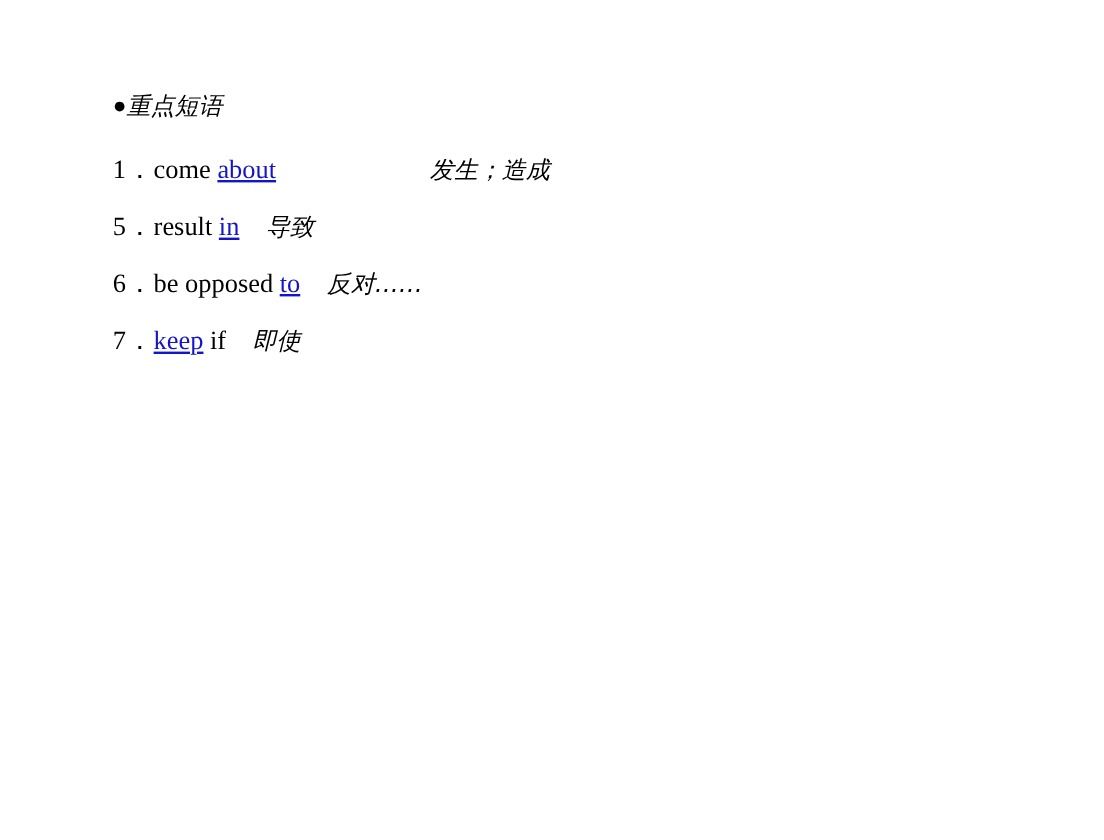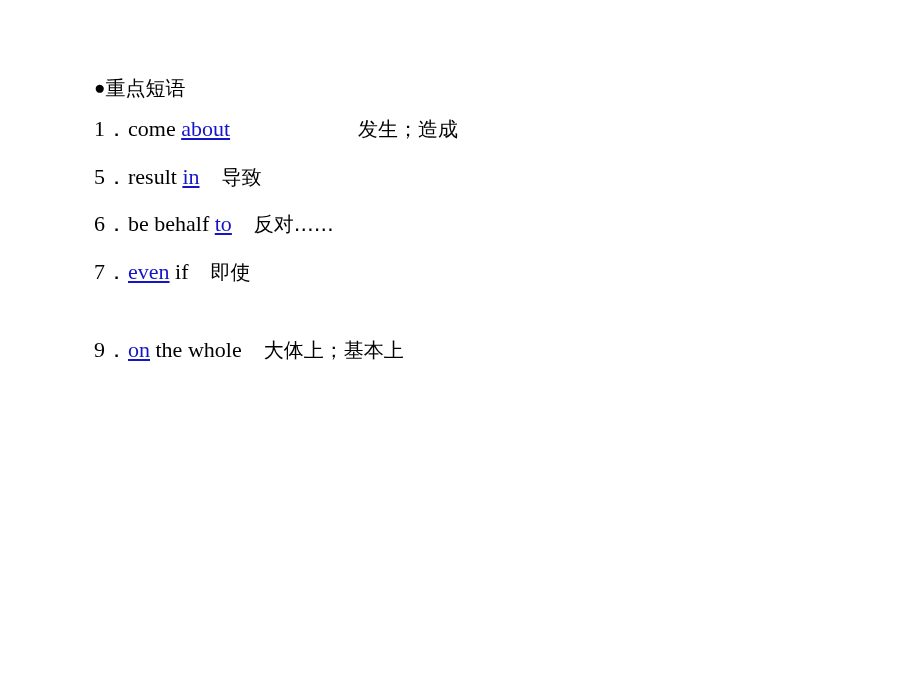--- a/index.html
+++ b/index.html
@@ -34,40 +34,41 @@
   }
   .list {
     position: absolute;
     left: 94px;
     top: 114px;
     width: 780px;
   }
   .item {
     height: 47.5px;
     font-size: 22px;
-    line-height: 29px;
+    line-height: 53px;
     white-space: nowrap;
   }
   .item.spaced {
     margin-top: 31px;
   }
   .num {
     letter-spacing: 0.5px;
   }
   .eng {
     font-family: "Liberation Serif", serif;
   }
   .key {
     color: #1414c8;
     text-decoration: underline;
     text-underline-offset: 2px;
   }
   .cn {
     font-family: "DejaVu Sans", sans-serif;
     font-size: 20px;
+    font-style: italic;
   }
   .gap-wide { display: inline-block; width: 128px; }
   .gap-md { display: inline-block; width: 22px; }
 </style>
 </head>
 <body>
 
 <div class="slide">
 
   <div class="heading">
@@ -81,27 +82,24 @@
     </div>
 
 
 
 
     <div class="item">
       <span class="num eng">5．</span><span class="eng">result </span><span class="key eng">in</span><span class="eng"></span><span class="gap-md"></span><span class="cn">导致</span>
     </div>
 
     <div class="item">
-      <span class="num eng">6．</span><span class="eng">be behalf </span><span class="key eng">to</span><span class="eng"></span><span class="gap-md"></span><span class="cn">反对……</span>
+      <span class="num eng">6．</span><span class="eng">be opposed </span><span class="key eng">to</span><span class="eng"></span><span class="gap-md"></span><span class="cn">反对……</span>
     </div>
 
     <div class="item">
-      <span class="num eng">7．</span><span class="eng"></span><span class="key eng">even</span><span class="eng"> if</span><span class="gap-md"></span><span class="cn">即使</span>
+      <span class="num eng">7．</span><span class="eng"></span><span class="key eng">keep</span><span class="eng"> if</span><span class="gap-md"></span><span class="cn">即使</span>
     </div>
 
 
-    <div class="item spaced">
-      <span class="num eng">9．</span><span class="eng"></span><span class="key eng">on</span><span class="eng"> the whole</span><span class="gap-md"></span><span class="cn">大体上；基本上</span>
-    </div>
 
 
   </div>
 </div>
 
 </body></html>

